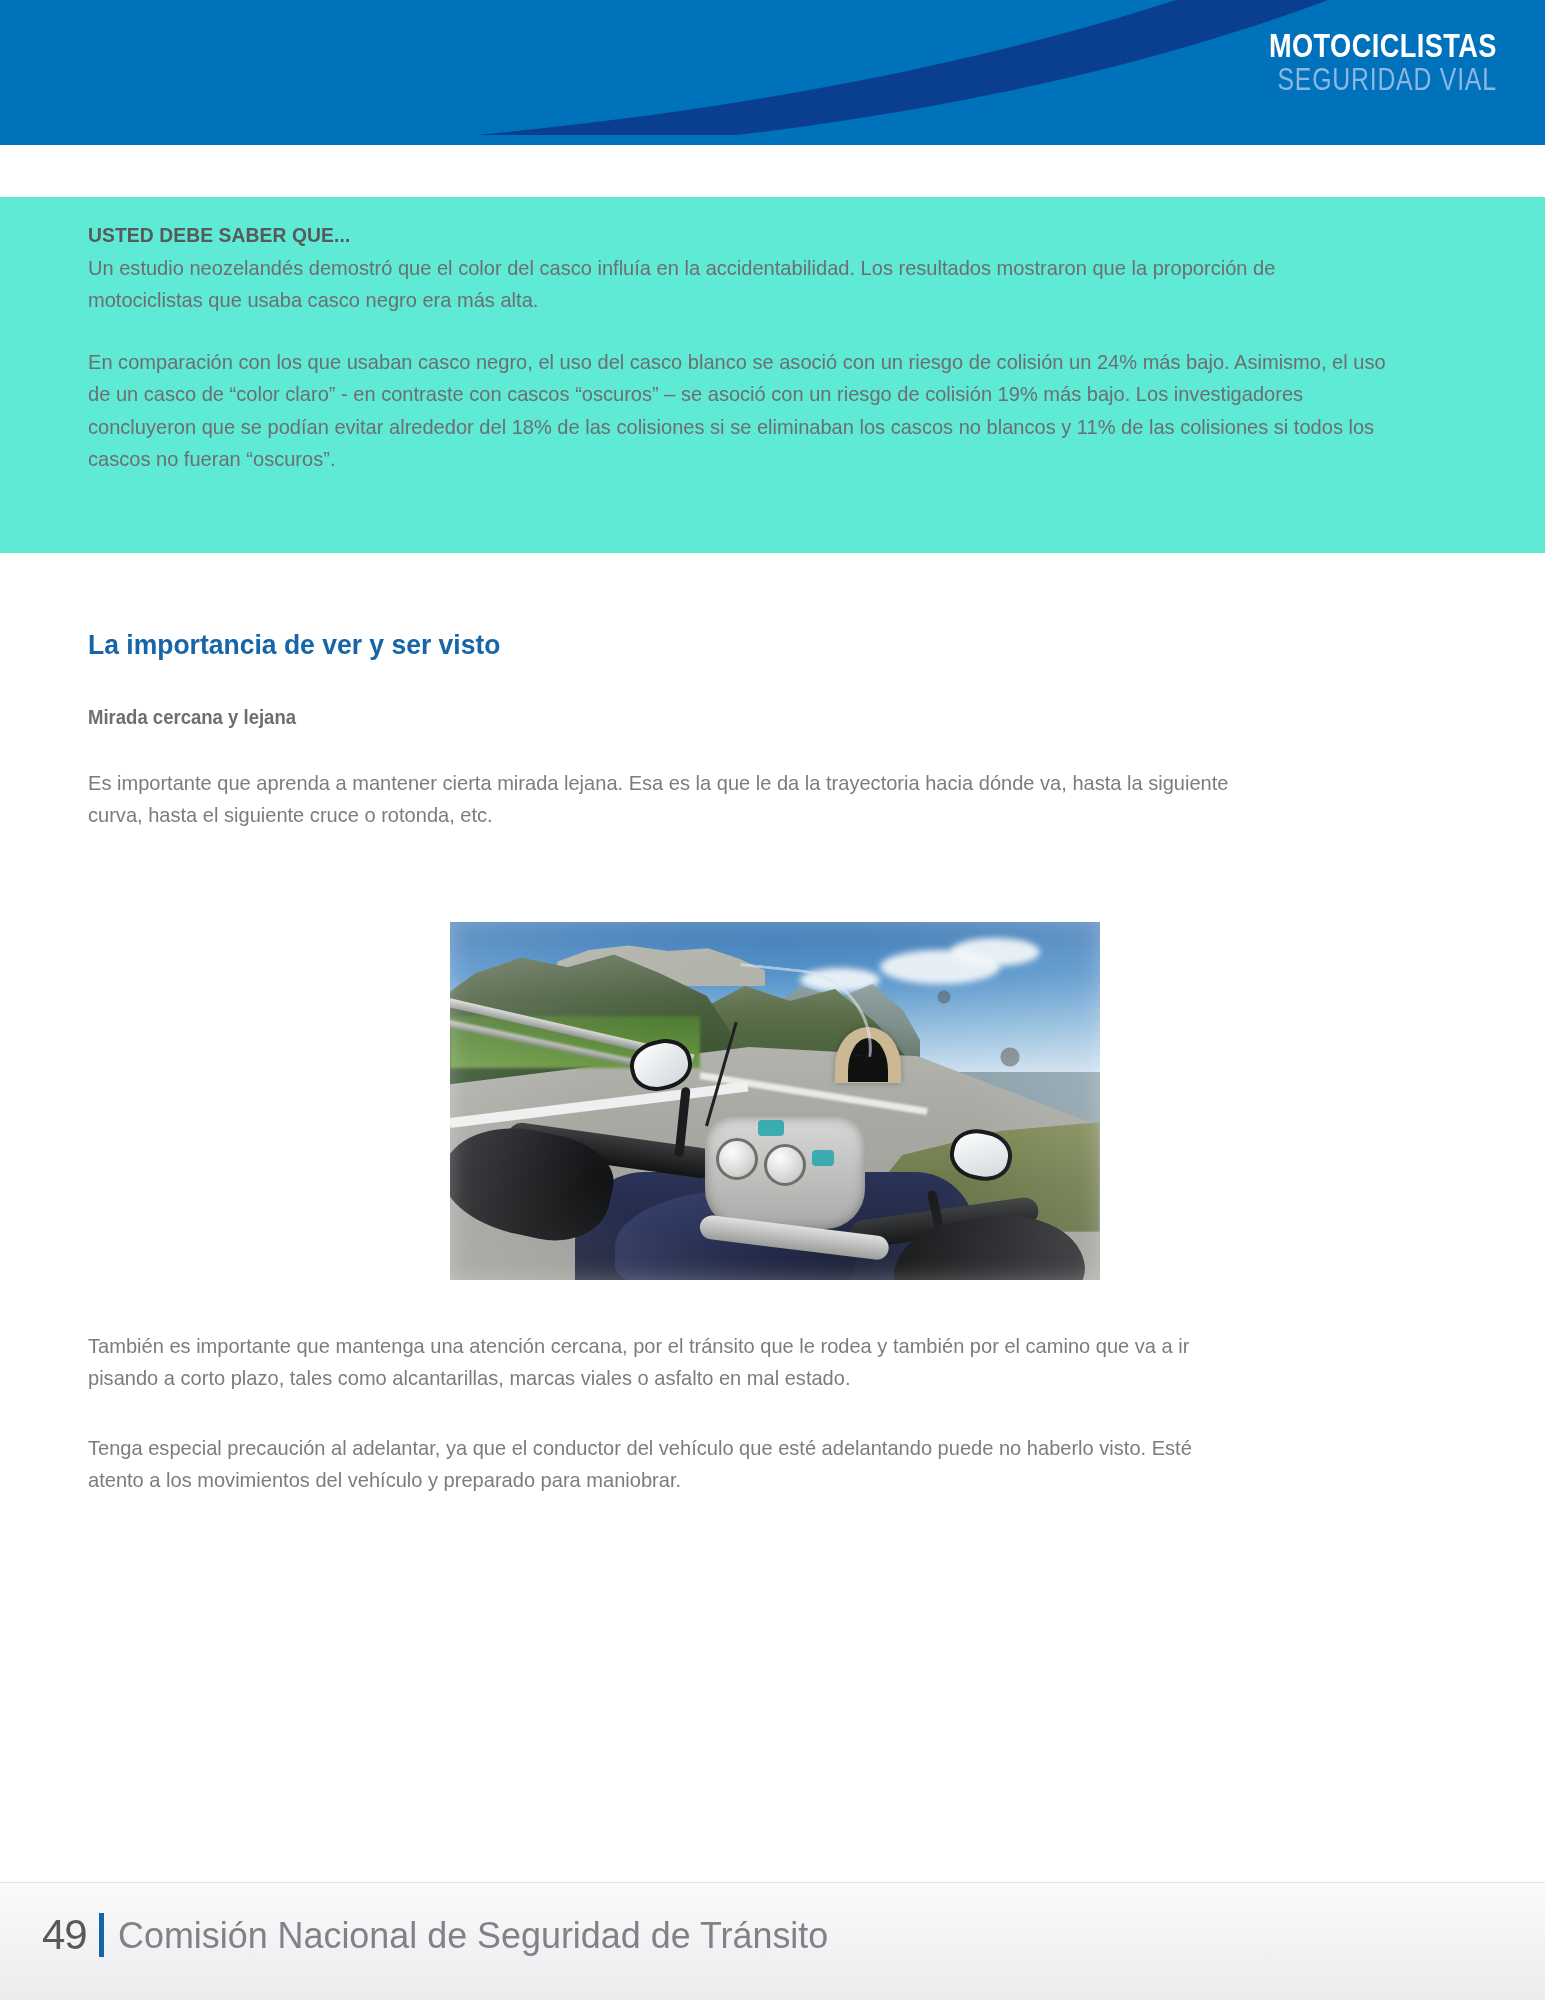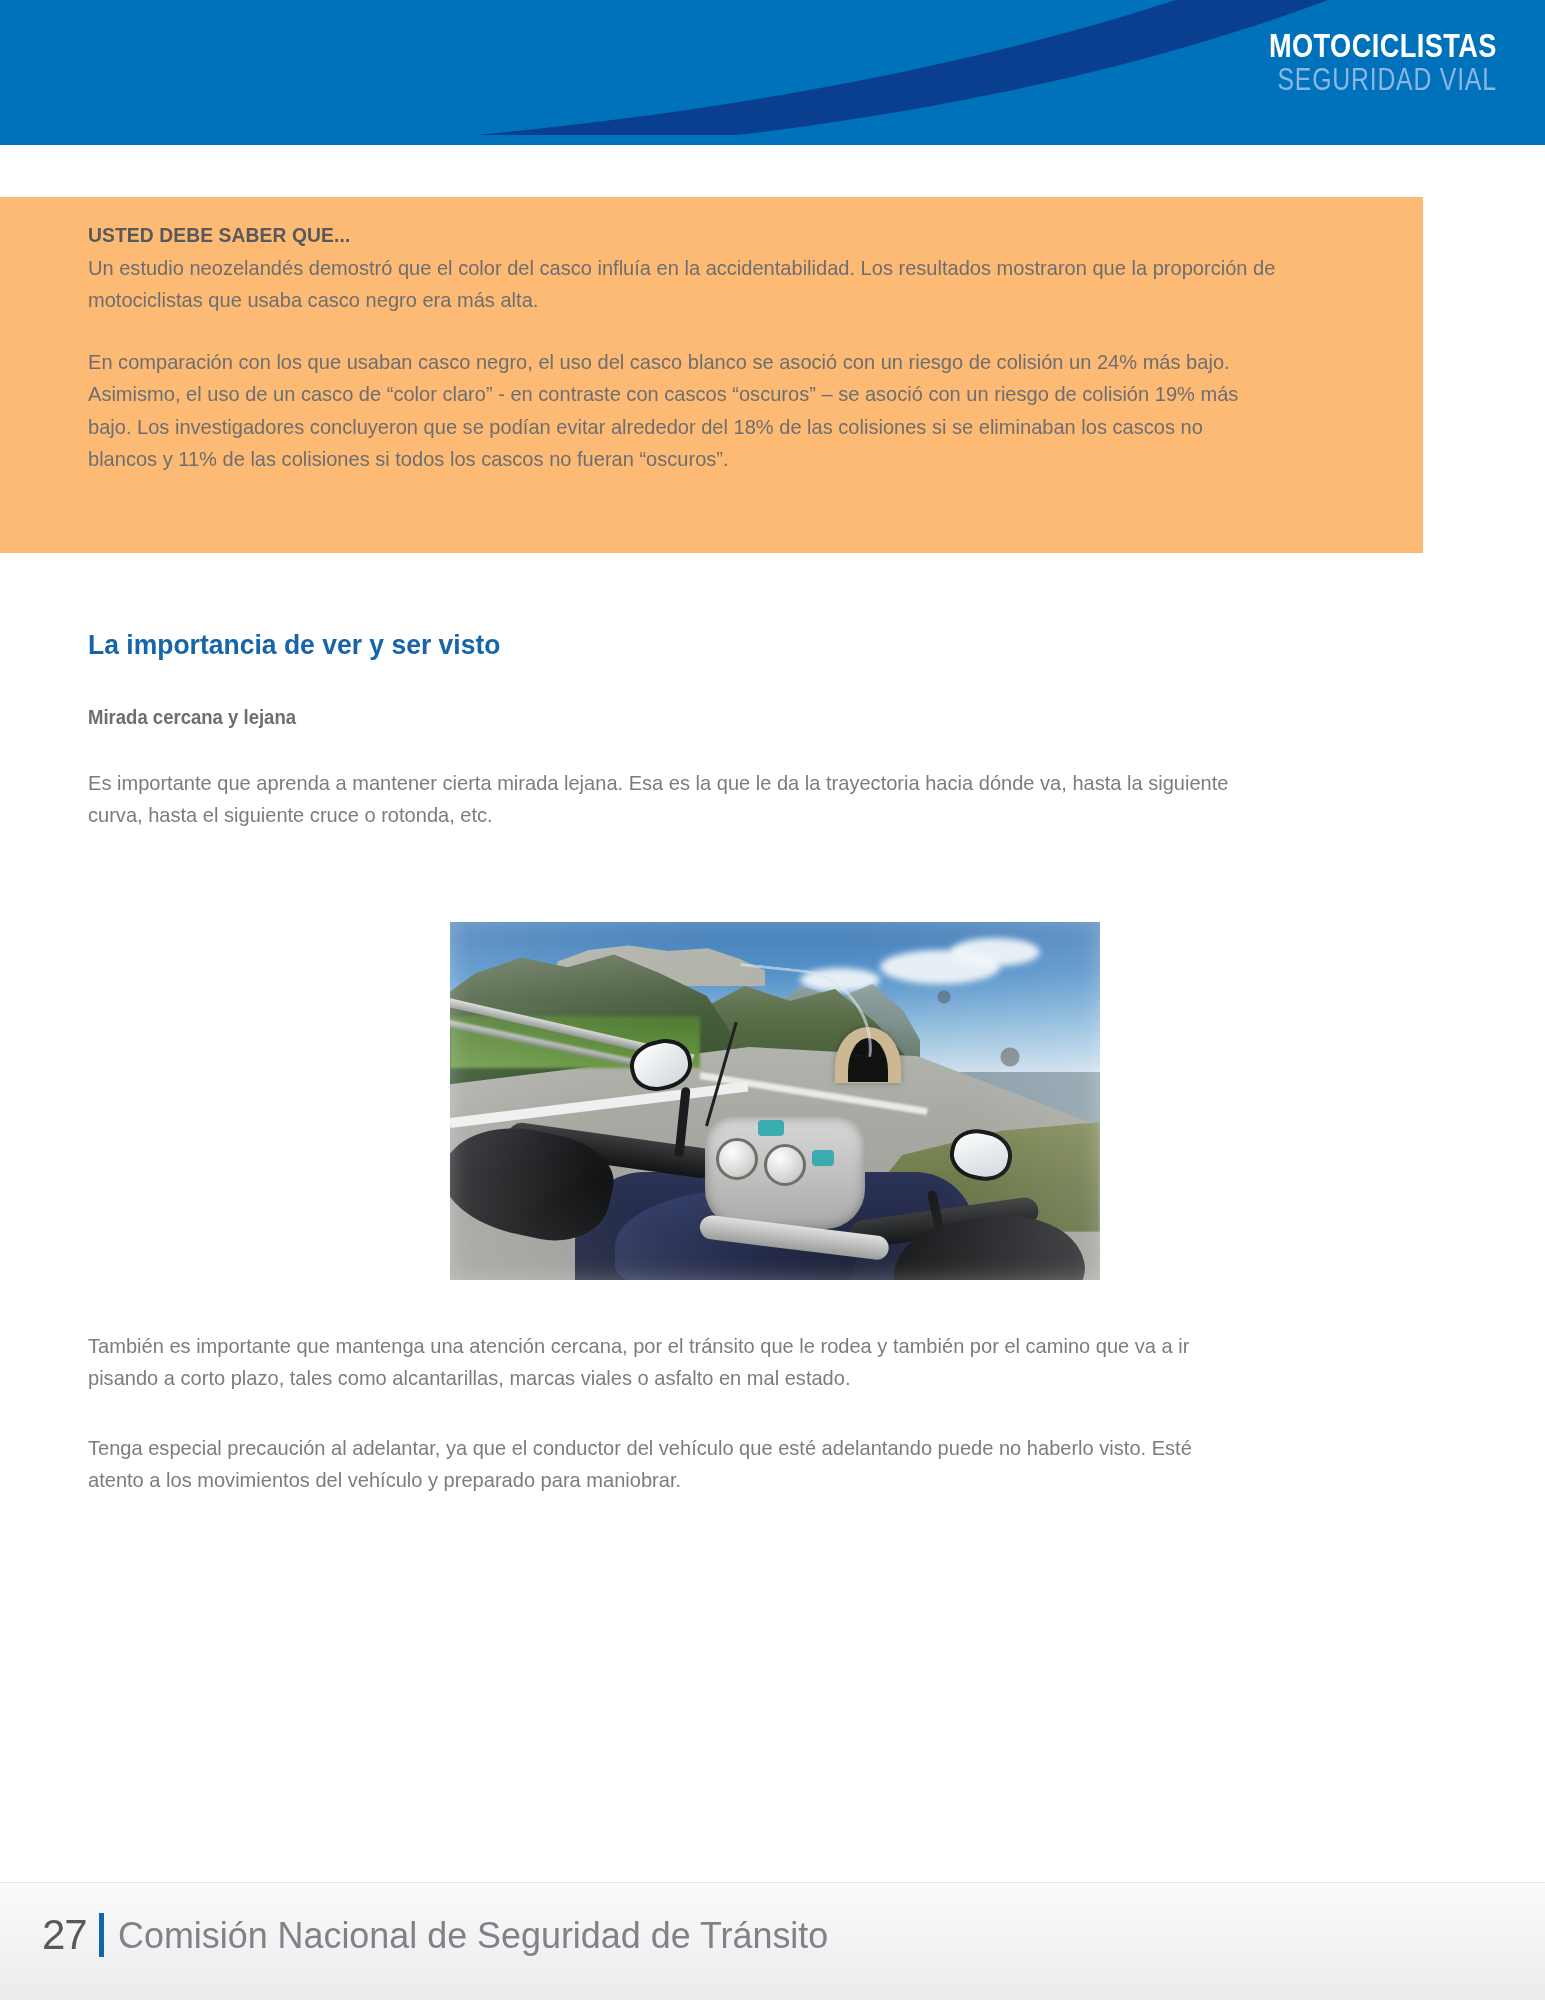--- a/index.html
+++ b/index.html
@@ -67,22 +67,22 @@
     line-height:1.05;
     margin-top:2px;
     transform:scaleX(0.80);
     transform-origin:right center;
     white-space:nowrap;
   }
 
   
   .callout {
     position:absolute; left:0; top:197px;
-    width:1423px; height:356px;
-    background:#fdba74;
+    width:1545px; height:356px;
+    background:#5eead4;
   }
   .callout-inner { padding:26px 90px 0 88px; }
   .callout-title {
     font-size:20.5px; font-weight:bold;
     color:#58595b; letter-spacing:0.1px;
     transform:scaleX(0.94); transform-origin:left center;
     margin-bottom:5px;
   }
   .callout p {
     font-size:21px; line-height:1.53;
@@ -418,19 +418,19 @@
 
   <div class="content" style="top:1330px;">
     <div class="content-inner">
       <p class="body-para tight" style="margin-top:0;">También es importante que mantenga una atención cercana, por el tránsito que le rodea y también por el camino que va a ir pisando a corto plazo, tales como alcantarillas, marcas viales o asfalto en mal estado.</p>
       <p class="body-para">Tenga especial precaución al adelantar, ya que el conductor del vehículo que esté adelantando puede no haberlo visto. Esté atento a los movimientos del vehículo y preparado para maniobrar.</p>
     </div>
   </div>
 
   <div class="footer">
     <div class="footer-inner">
-      <span class="page-number">27</span>
+      <span class="page-number">49</span>
       <span class="footer-divider"></span>
       <span class="footer-text">Comisión Nacional de Seguridad de Tránsito</span>
     </div>
   </div>
 
 </div>
 
 </body></html>

